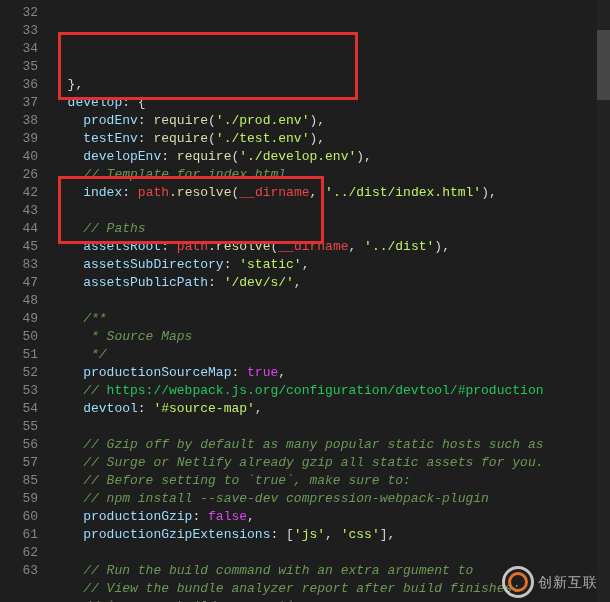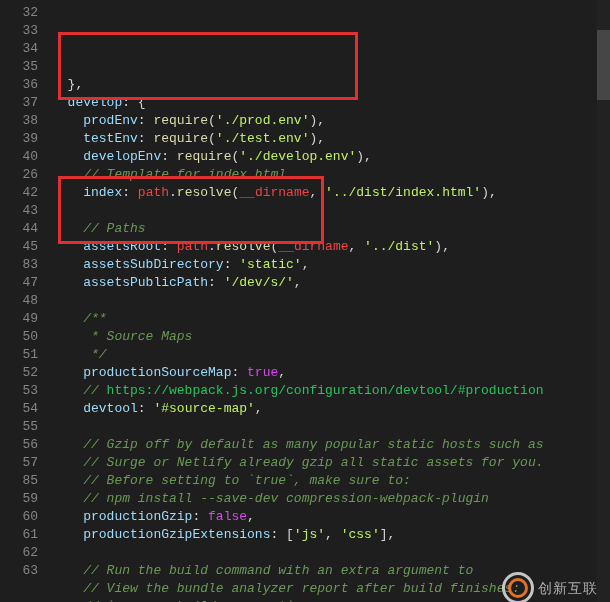--- a/index.html
+++ b/index.html
@@ -71,21 +71,21 @@
     right: 0;
     top: 30px;
     width: 13px;
     height: 70px;
     background: rgba(180,180,180,0.25);
   }
 
   .watermark {
     position: absolute;
     right: 12px;
-    bottom: 0;
+    bottom: 6px;
     display: flex;
     align-items: center;
     gap: 6px;
     opacity: 0.9;
   }
   .wm-logo {
     width: 28px;
     height: 28px;
     position: relative;
   }

